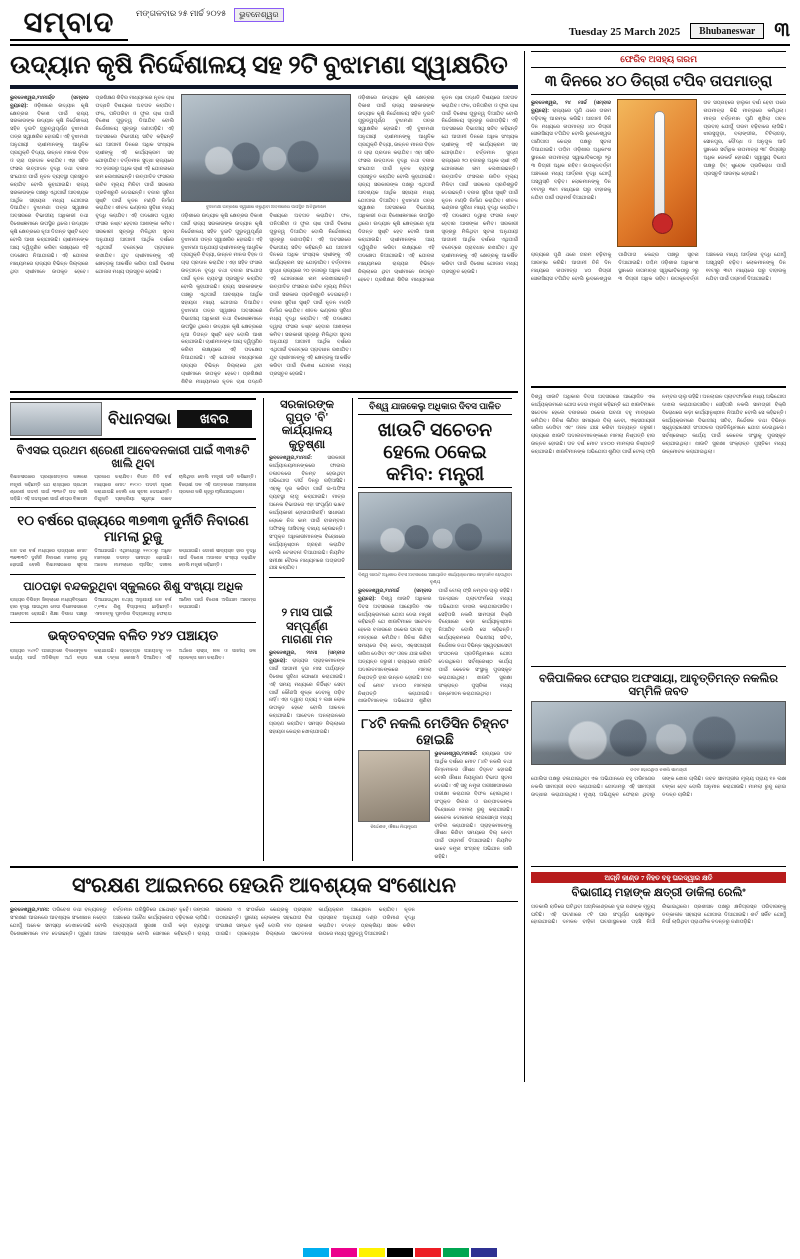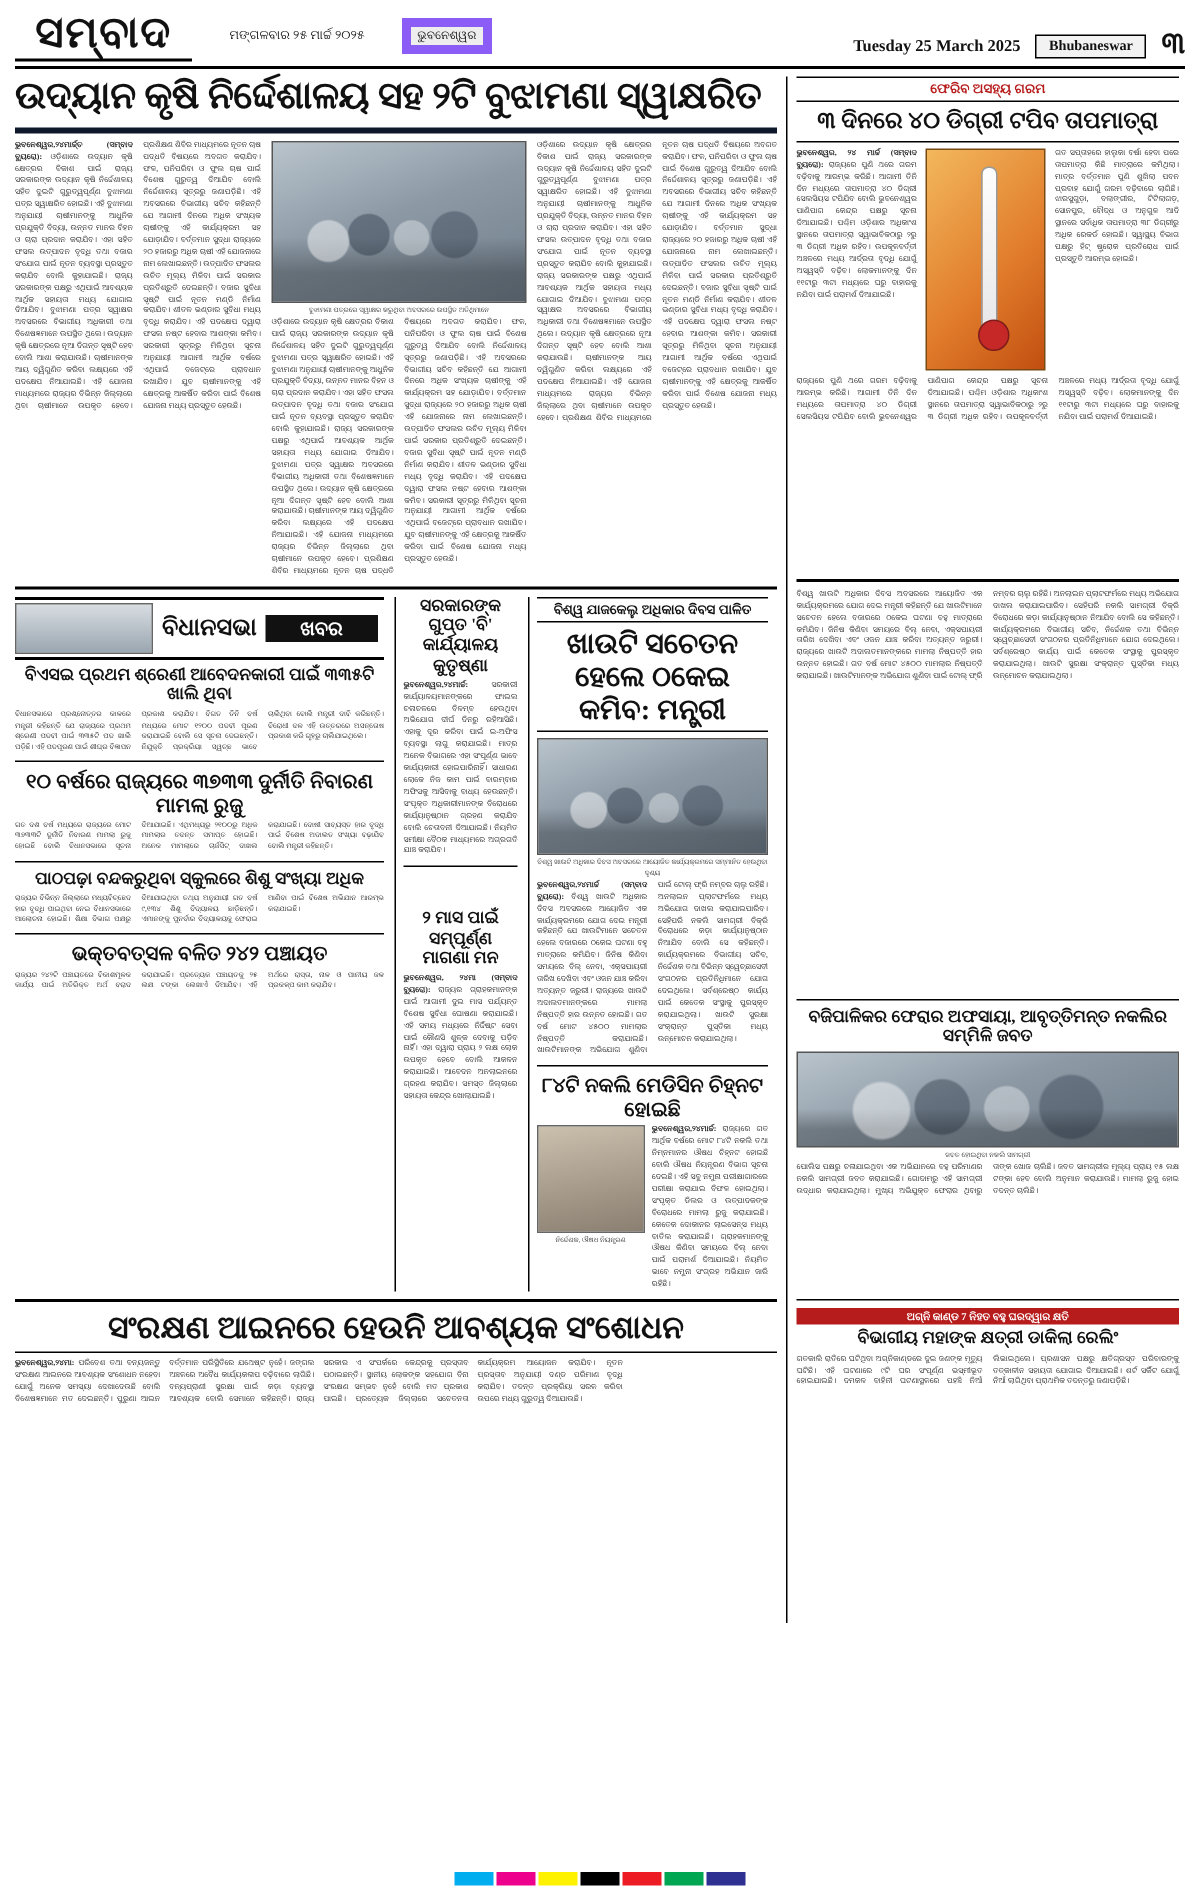--- a/index.html
+++ b/index.html
@@ -8,26 +8,26 @@
     width: 800px; height: 1259px;
     background: #ffffff;
     font-family: "Liberation Serif", serif;
     color: #111;
     overflow: hidden;
   }
   .page { width:800px; height:1259px; padding: 8px 10px 4px 10px; position:relative; }
 
   
   .masthead { display:flex; align-items:flex-end; justify-content:space-between; border-bottom:2px solid #000; padding-bottom:3px; }
-  .mast-left { display:flex; align-items:center; gap:25px; }
+  .mast-left { display:flex; align-items:flex-start; gap:8px; }
   .logo-box { display:flex; flex-direction:column; align-items:center; }
   .logo-word { font-family:"Liberation Serif", serif; font-weight:bold; font-size:29px; letter-spacing:1px; line-height:1; }
   .logo-rule { width:118px; height:2px; background:#000; margin-top:2px; }
   .mast-date { font-size:8.5px; padding-bottom:3px; }
-  .mast-badge { font-size:8px; border:6px solid #8b5cf6; padding:1px 4px; margin-bottom:2px; background:#eee; }
+  .mast-badge { font-size:8px; border:1px solid #8b5cf6; padding:1px 4px; margin-bottom:2px; background:#eee; }
   .mast-right { display:flex; align-items:flex-end; gap:10px; }
   .mast-eng-date { font-size:11px; font-weight:bold; padding-bottom:4px; }
   .mast-city { font-size:9.5px; font-weight:bold; border:1px solid #000; padding:2px 8px; background:#f2f2f2; margin-bottom:2px; }
   .page-num { font-size:20px; font-weight:bold; padding-bottom:0px; }
 
   
   .body-grid { display:flex; gap:6px; margin-top:5px; }
   .col-main { width:508px; }
   .col-right { width:262px; border-left:1px solid #000; padding-left:6px; }
 

